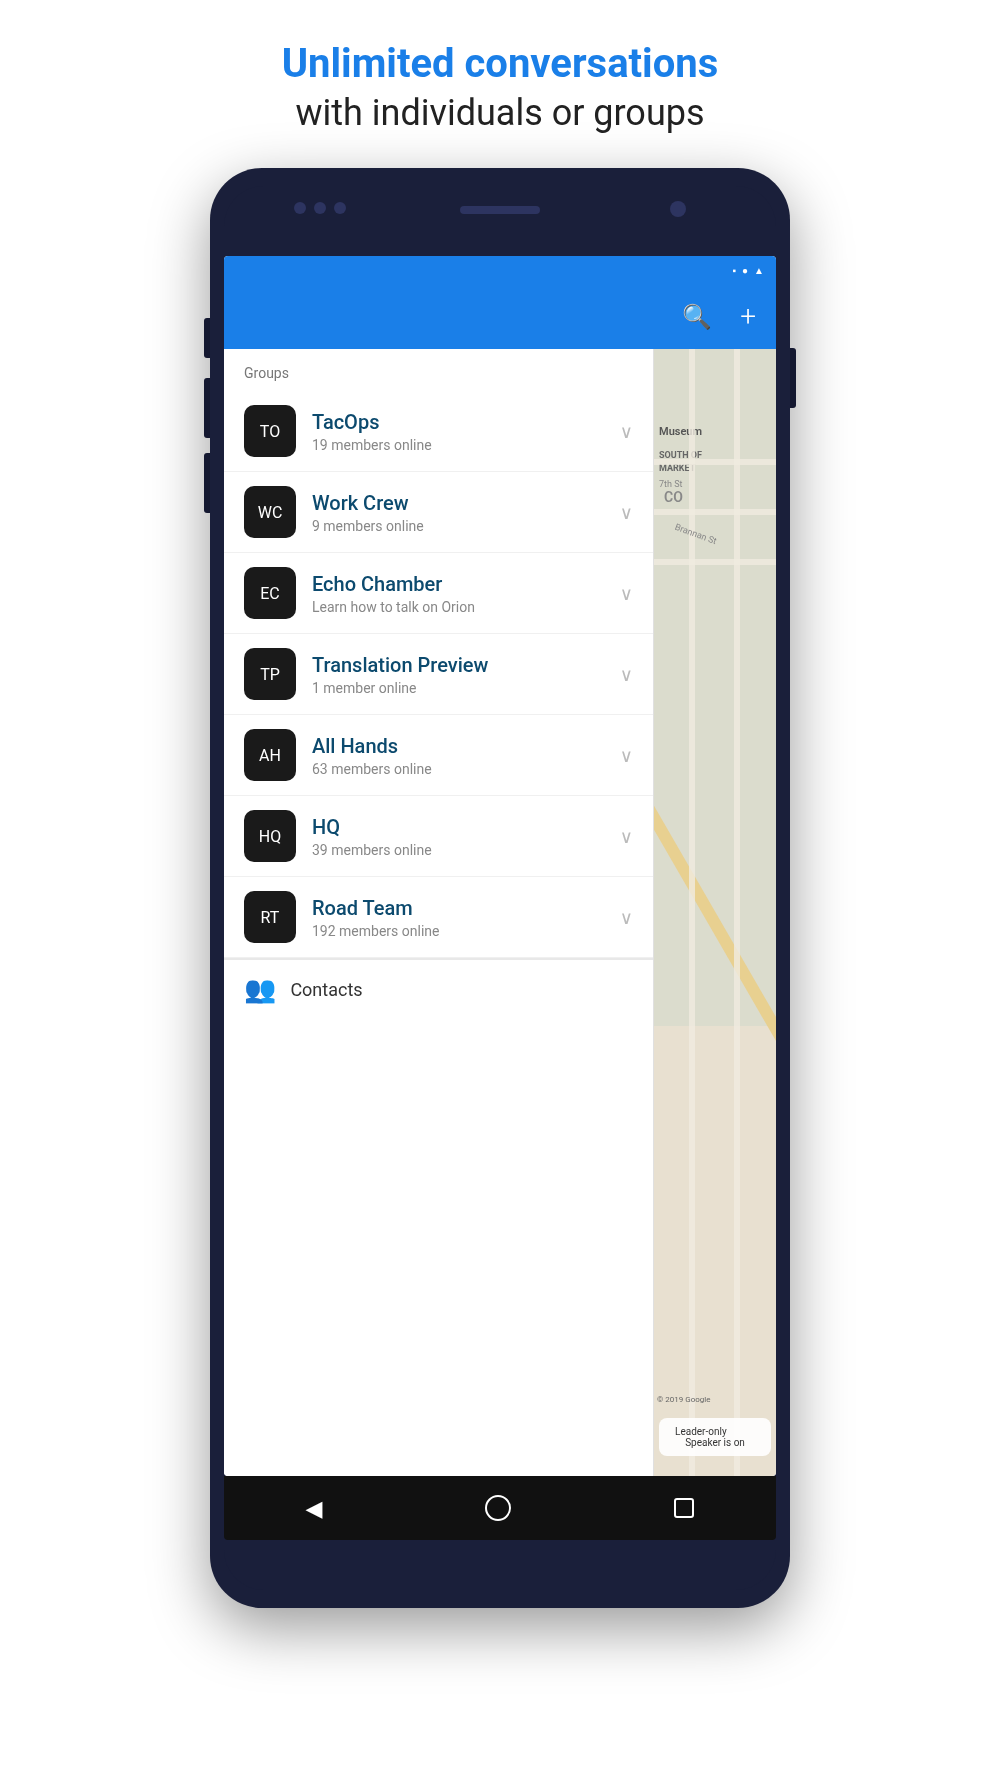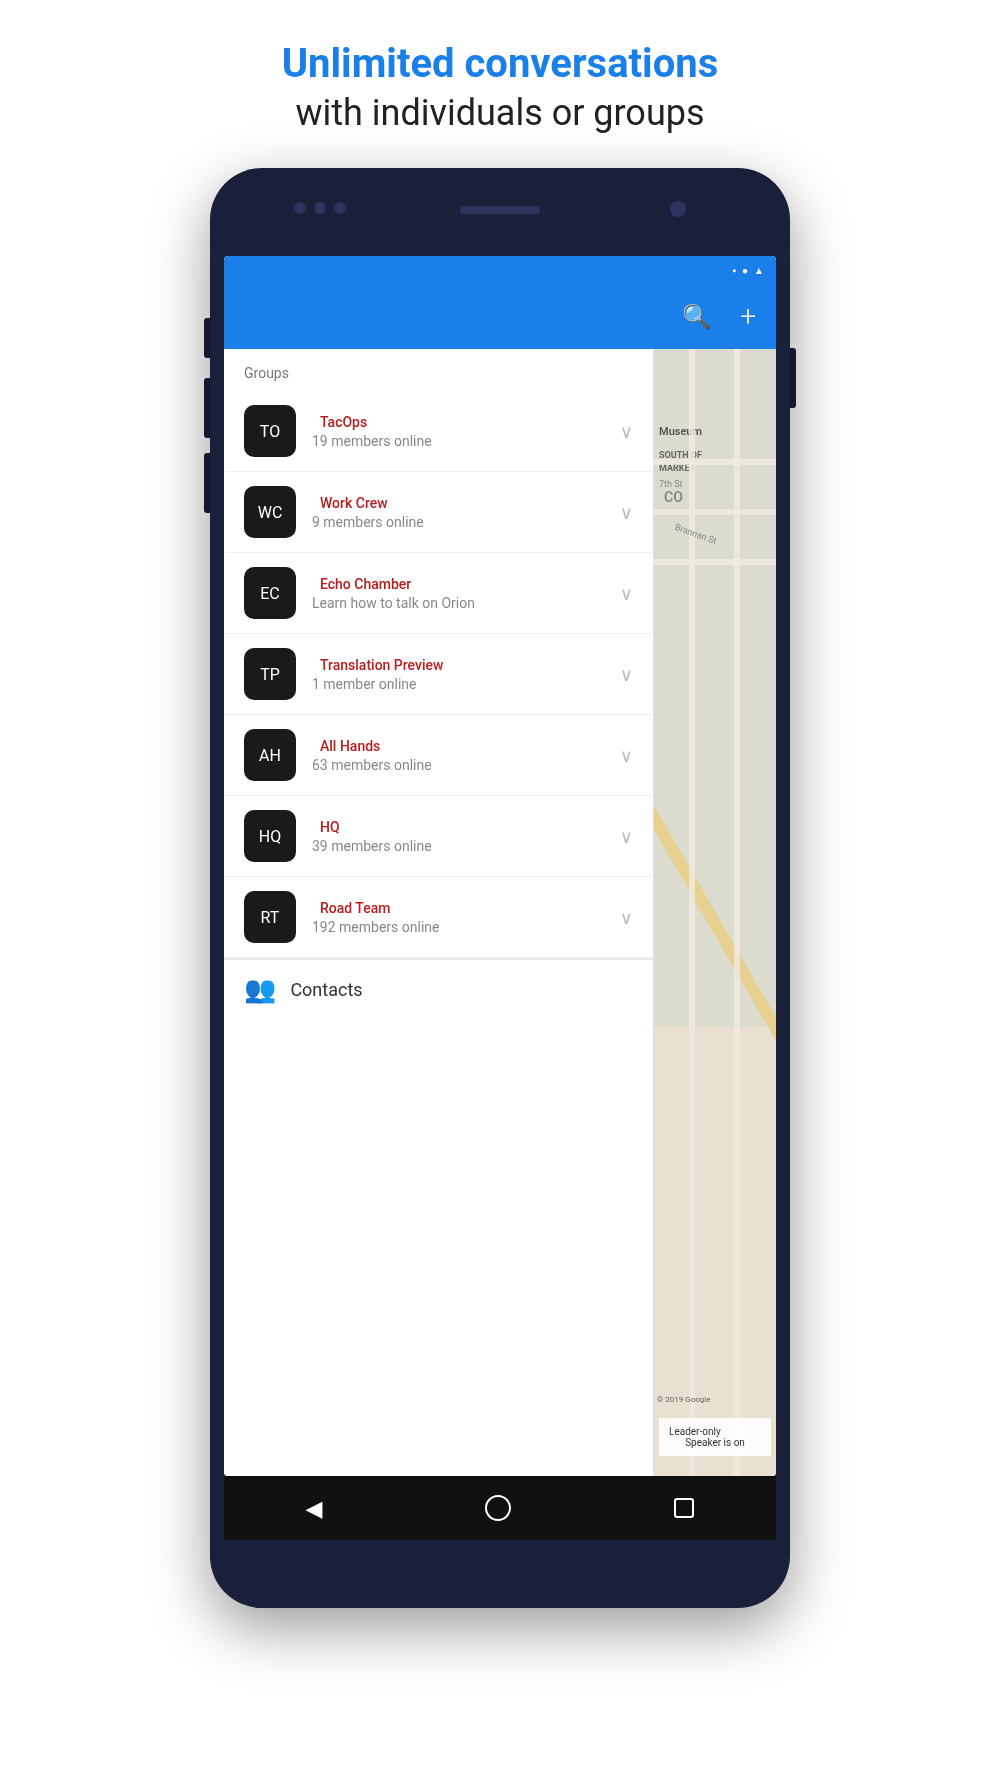--- a/index.html
+++ b/index.html
@@ -184,25 +184,24 @@
       font-weight: 400;
       flex-shrink: 0;
       margin-right: 16px;
     }
 
     .group-info {
       flex: 1;
     }
 
     .group-name {
-      font-size: 14px;
+      font-size: 20px;
       font-weight: 500;
-      color: #b91c1c;
+      color: #0c4a6e;
       line-height: 1.3;
-      margin-left: 8px;
     }
 
     .group-subtitle {
       font-size: 14px;
       color: #888;
       margin-top: 2px;
     }
 
     .chevron-icon {
       color: #bbb;
@@ -244,24 +243,24 @@
       top: -50%;
       left: 40%;
     }
 
     .map-info-box {
       position: absolute;
       bottom: 20px;
       left: 5px;
       right: 5px;
       background: rgba(255,255,255,0.9);
-      padding: 8px 10px;
+      padding: 8px 16px;
       font-size: 11px;
       color: #333;
-      border-radius: 0;
+      border-radius: 8px;
     }
 
     
     .right-header-overlay {
       position: absolute;
       top: 0;
       left: 0;
       right: 0;
       height: 65px;
       background: rgba(180,180,170,0.95);

